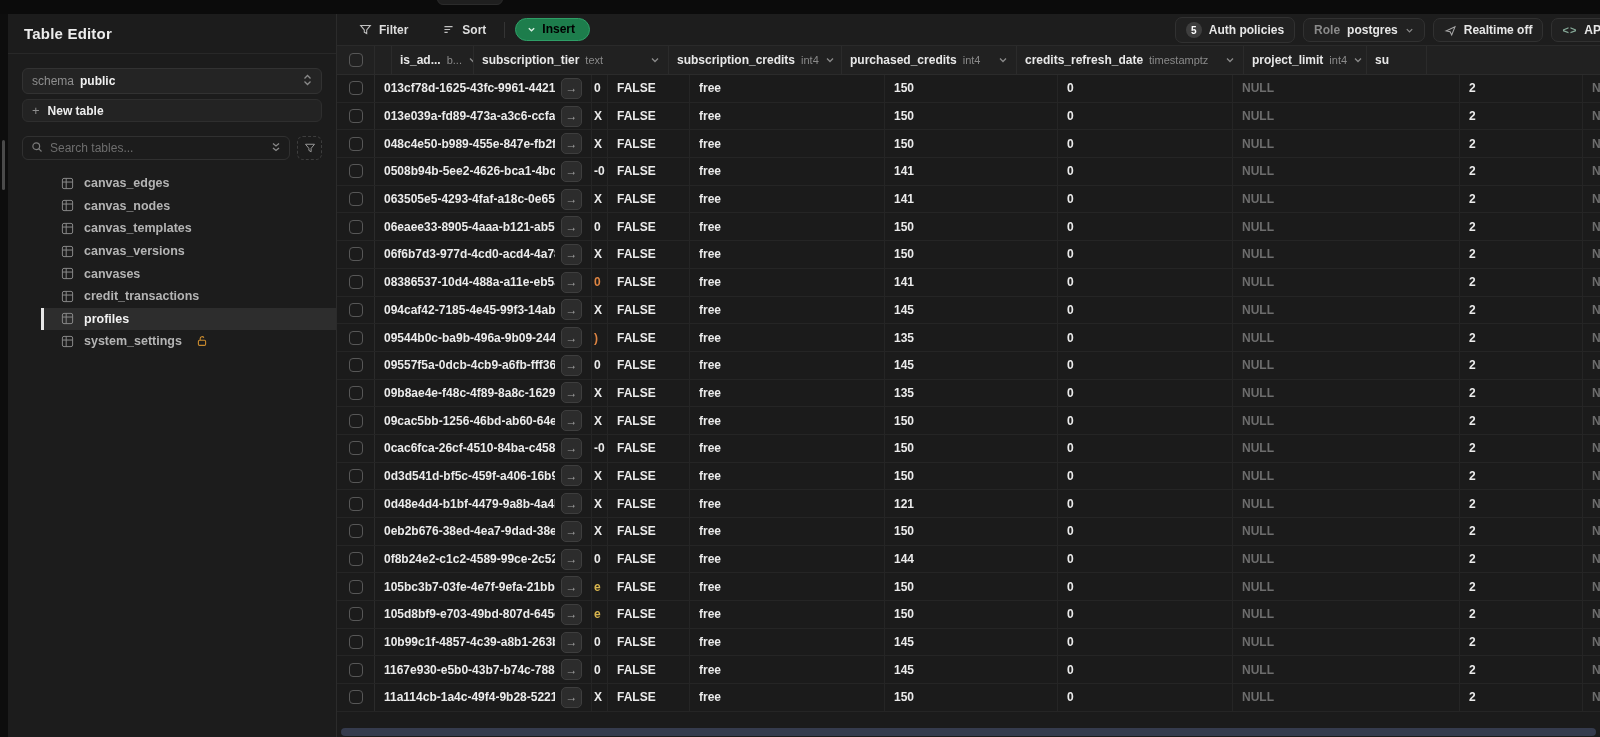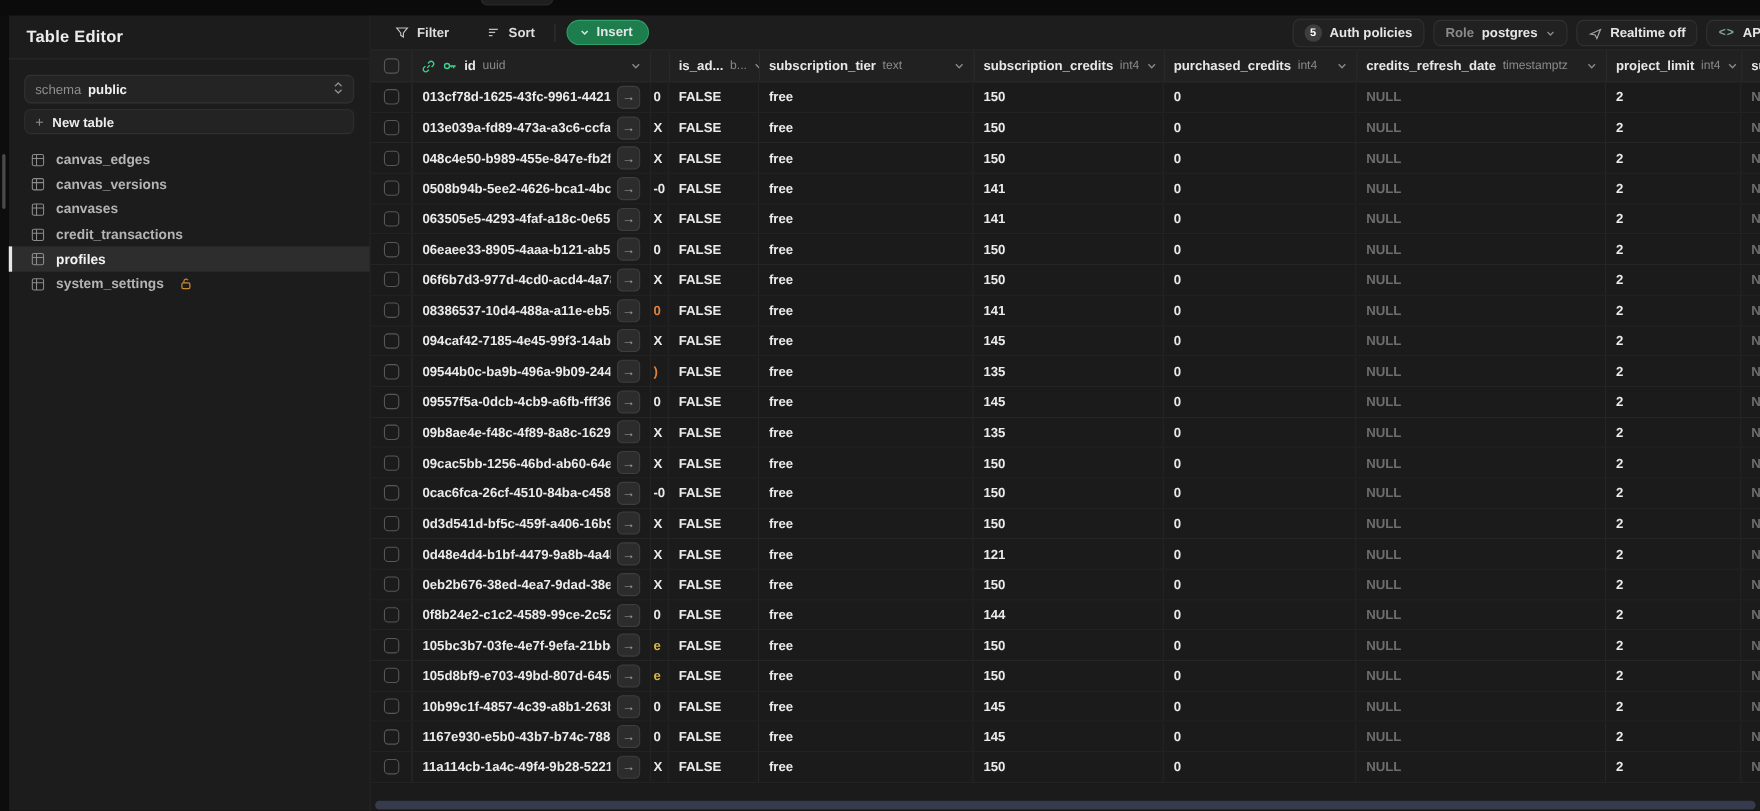--- a/index.html
+++ b/index.html
@@ -29,36 +29,36 @@
   .schema-select .updown { margin-left:auto; }
   .new-table-btn { margin-top:5px; height:23px; background:#232323; border:1px solid #2e2e2e; border-radius:6px;
                    display:flex; align-items:center; padding:0 9px; gap:8px; font-size:12px; color:#ededed; font-weight:600; cursor:pointer; }
   .plus-glyph { color:#8f8f8f; font-size:13px; font-weight:400; }
   .search-row { margin-top:14px; display:flex; gap:7px; }
   .search-input { flex:1; height:24px; border:1px solid #303030; border-radius:6px; background:transparent;
                   display:flex; align-items:center; padding:0 8px; gap:7px; }
   .search-ph { color:#6e6e6e; font-size:12px; flex:1; }
   .sb-filter-btn { width:25px; height:24px; border:1px dashed #3e3e3e; border-radius:6px;
                    display:flex; align-items:center; justify-content:center; cursor:pointer; }
-  .tbl-list { margin-top:12px; }
+  .tbl-list { margin-top:12px;margin-left:33px; }
   .tbl-item { height:22.6px; display:flex; align-items:center; padding-left:20px; gap:10px;
               color:#b4b4b4; font-size:12.5px; font-weight:600; position:relative; cursor:pointer; }
   .tbl-item.selected { background:#2d2d2d; color:#f2f2f2; }
   .tbl-item.selected::before { content:''; position:absolute; left:0; top:0; bottom:0; width:3px; background:#e8e8e8; }
   .tbl-item .lockwrap { margin-left:4px; display:flex; }
 
   
   .main { flex:1; position:relative; background:#1b1b1b; overflow:hidden; display:flex; flex-direction:column; }
   .toolbar { height:32px; flex:0 0 32px; background:#1d1d1d; border-bottom:1px solid #2a2a2a;
              display:flex; align-items:center; padding:0 14px; position:relative; }
   .tb-btn { display:flex; align-items:center; gap:7px; color:#dedede; font-size:12px; font-weight:600;
             padding:4px 8px; border-radius:6px; cursor:pointer; }
   .tb-divider { width:1px; height:16px; background:#343434; margin:0 10px; }
   .insert-btn { display:flex; align-items:center; gap:6px; background:#1d7d4c; border:1px solid #2f9e67;
-                color:#e5e5e5; font-size:12px; font-weight:700; padding:3px 14px 4px 11px; border-radius:13px; cursor:pointer; }
+                color:#000000; font-size:12px; font-weight:700; padding:3px 14px 4px 11px; border-radius:13px; cursor:pointer; }
   .tb-right { position:absolute; right:-48px; top:0; height:32px; display:flex; align-items:center; gap:8px; }
   .pill { display:flex; align-items:center; gap:7px; border:1px solid #313131; background:#212121;
           border-radius:7px; padding:4px 10px; font-size:12px; font-weight:600; color:#e6e6e6; white-space:nowrap; cursor:pointer; }
   .badge-count { width:16px; height:16px; border-radius:50%; background:#3e3e3e; color:#fff; font-size:10px;
                  font-weight:700; display:flex; align-items:center; justify-content:center; }
   .muted { color:#8a8a8a; font-weight:600; }
   .code-glyph { color:#86a998; font-size:11px; font-weight:700; letter-spacing:1px; }
 
   
   .grid-header { height:29px; flex:0 0 29px; background:#212121; border-bottom:1px solid #2b2b2b; display:flex; }
@@ -114,34 +114,70 @@
           <svg width="9" height="12" viewBox="0 0 9 12" fill="none" stroke="#8a8a8a" stroke-width="1.3">
               <path d="M1.5 4.5 4.5 1.5 7.5 4.5"></path>
               <path d="M1.5 7.5 4.5 10.5 7.5 7.5"></path>
             </svg>
         </span>
       </div>
       <div class="new-table-btn">
         <span class="plus-glyph">+</span>
         <span>New table</span>
       </div>
+      <div class="search-row">
+        <div class="search-input">
+          <span>
+            <svg width="12" height="12" viewBox="0 0 16 16" fill="none" stroke="#7a7a7a" stroke-width="1.6">
+                <circle cx="7" cy="7" r="4.5"></circle>
+                <path d="M10.5 10.5L14 14"></path>
+              </svg>
+          </span>
+          <span class="search-ph">Search tables...</span>
+          <span>
+            <svg width="10" height="12" viewBox="0 0 10 12" fill="none" stroke="#8a8a8a" stroke-width="1.3">
+                <path d="M2 2.5 5 5 8 2.5"></path>
+                <path d="M2 7 5 9.5 8 7"></path>
+              </svg>
+          </span>
+        </div>
+        <div class="sb-filter-btn">
+          <svg width="12" height="12" viewBox="0 0 16 16" fill="none" stroke="#9a9a9a" stroke-width="1.3">
+              <path d="M2 3h12L9.5 8.5V13l-3-1.8V8.5z"></path>
+            </svg>
+        </div>
+      </div>
     </div>
     <nav class="tbl-list">
         <div class="tbl-item">
           <svg width="13" height="13" viewBox="0 0 16 16" fill="none" stroke="#8b8b8b" stroke-width="1.2">
             <rect x="1.7" y="1.7" width="12.6" height="12.6" rx="2"></rect>
             <path d="M1.7 6.2h12.6M6.4 1.7v12.6"></path>
           </svg>
           <span>canvas_edges</span>
         </div>
         <div class="tbl-item">
           <svg width="13" height="13" viewBox="0 0 16 16" fill="none" stroke="#8b8b8b" stroke-width="1.2">
             <rect x="1.7" y="1.7" width="12.6" height="12.6" rx="2"></rect>
             <path d="M1.7 6.2h12.6M6.4 1.7v12.6"></path>
           </svg>
+          <span>canvas_nodes</span>
+        </div>
+        <div class="tbl-item">
+          <svg width="13" height="13" viewBox="0 0 16 16" fill="none" stroke="#8b8b8b" stroke-width="1.2">
+            <rect x="1.7" y="1.7" width="12.6" height="12.6" rx="2"></rect>
+            <path d="M1.7 6.2h12.6M6.4 1.7v12.6"></path>
+          </svg>
+          <span>canvas_templates</span>
+        </div>
+        <div class="tbl-item">
+          <svg width="13" height="13" viewBox="0 0 16 16" fill="none" stroke="#8b8b8b" stroke-width="1.2">
+            <rect x="1.7" y="1.7" width="12.6" height="12.6" rx="2"></rect>
+            <path d="M1.7 6.2h12.6M6.4 1.7v12.6"></path>
+          </svg>
           <span>canvas_versions</span>
         </div>
         <div class="tbl-item">
           <svg width="13" height="13" viewBox="0 0 16 16" fill="none" stroke="#8b8b8b" stroke-width="1.2">
             <rect x="1.7" y="1.7" width="12.6" height="12.6" rx="2"></rect>
             <path d="M1.7 6.2h12.6M6.4 1.7v12.6"></path>
           </svg>
           <span>canvases</span>
         </div>
         <div class="tbl-item">
@@ -220,38 +256,20 @@
           <span>API Docs</span>
         </div>
       </div>
     </div>
 
     <div class="grid-header">
       <div class="check-cell">
         <div class="checkbox"></div>
       </div>
 
-    <div class="gh-cell" style="width: 217px; flex: 0 0 217px;">
-          <svg width="13" height="13" viewBox="0 0 16 16" fill="none" stroke="#3ecf8e" stroke-width="1.5">
-            <path d="M6.5 9.5 9.5 6.5"></path>
-            <path d="M7.5 4.5 9 3a2.8 2.8 0 0 1 4 4L11.5 8.5"></path>
-            <path d="M8.5 11.5 7 13a2.8 2.8 0 0 1-4-4L4.5 7.5"></path>
-          </svg>
-          <svg width="14" height="14" viewBox="0 0 16 16" fill="none" stroke="#3ecf8e" stroke-width="1.5">
-            <circle cx="5" cy="8" r="2.6"></circle>
-            <path d="M7.6 8H14M12 8v2.3M9.8 8v1.6"></path>
-          </svg>
-          <span class="gh-name">id</span>
-          <span class="gh-type">uuid</span>
-          <span class="gh-chev">
-            <svg width="10" height="10" viewBox="0 0 10 10" fill="none" stroke="#8a8a8a" stroke-width="1.3">
-              <path d="M2 3.5 5 6.5 8 3.5"></path>
-            </svg>
-          </span>
-        </div>
         <div class="gh-cell" style="width: 16px; flex: 0 0 16px;">
           <span class="gh-name"></span>
         </div>
         <div class="gh-cell" style="width: 82px; flex: 0 0 82px;">
           <span class="gh-name">is_ad...</span>
           <span class="gh-type">b...</span>
           <span class="gh-chev">
             <svg width="10" height="10" viewBox="0 0 10 10" fill="none" stroke="#8a8a8a" stroke-width="1.3">
               <path d="M2 3.5 5 6.5 8 3.5"></path>
             </svg>

